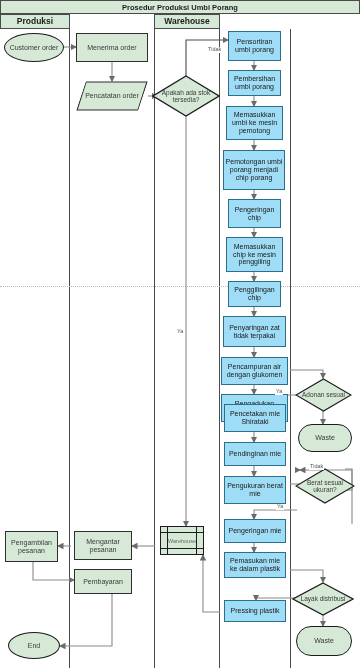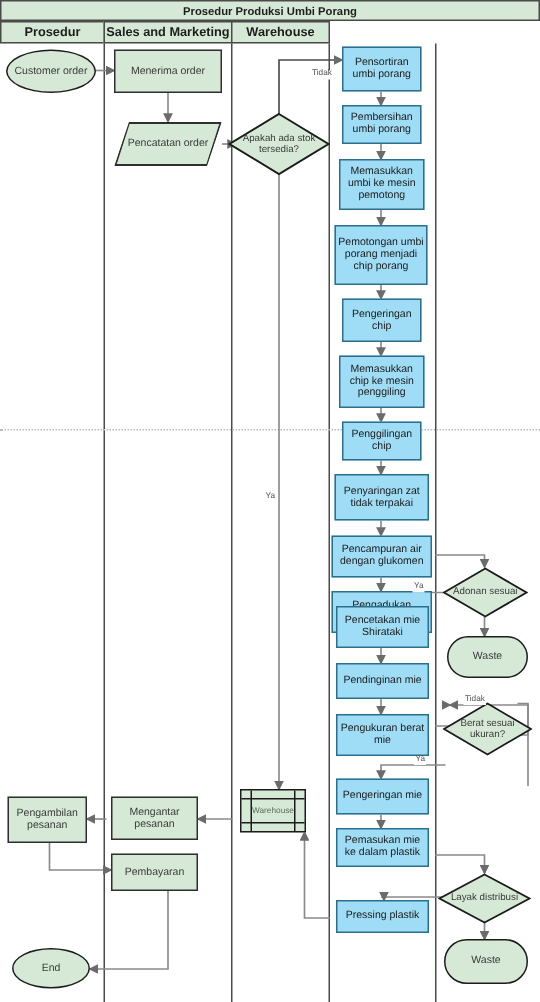--- a/index.html
+++ b/index.html
@@ -43,24 +43,21 @@
 </head>
 <body>
 
 <div id="canvas">
 
   <div class="title-bar">
     <span>Prosedur Produksi Umbi Porang</span>
   </div>
 
   <div class="lane-header" style="left:0;top:14px;width:70px;height:15px;">
-    <span>Prosedur</span>
-  </div>
-  <div class="lane-header" style="left:69px;top:14px;width:86px;height:15px;">
-    <span>Sales and Marketing</span>
+    <span>Produksi</span>
   </div>
   <div class="lane-header" style="left:154px;top:14px;width:66px;height:15px;">
     <span>Warehouse</span>
   </div>
 
   <div class="lane-sep" style="left:69px;top:29px;height:639px;"></div>
   <div class="lane-sep" style="left:154px;top:29px;height:639px;"></div>
   <div class="lane-sep" style="left:219px;top:29px;height:639px;"></div>
   <div class="lane-sep" style="left:290px;top:29px;height:639px;"></div>
 

